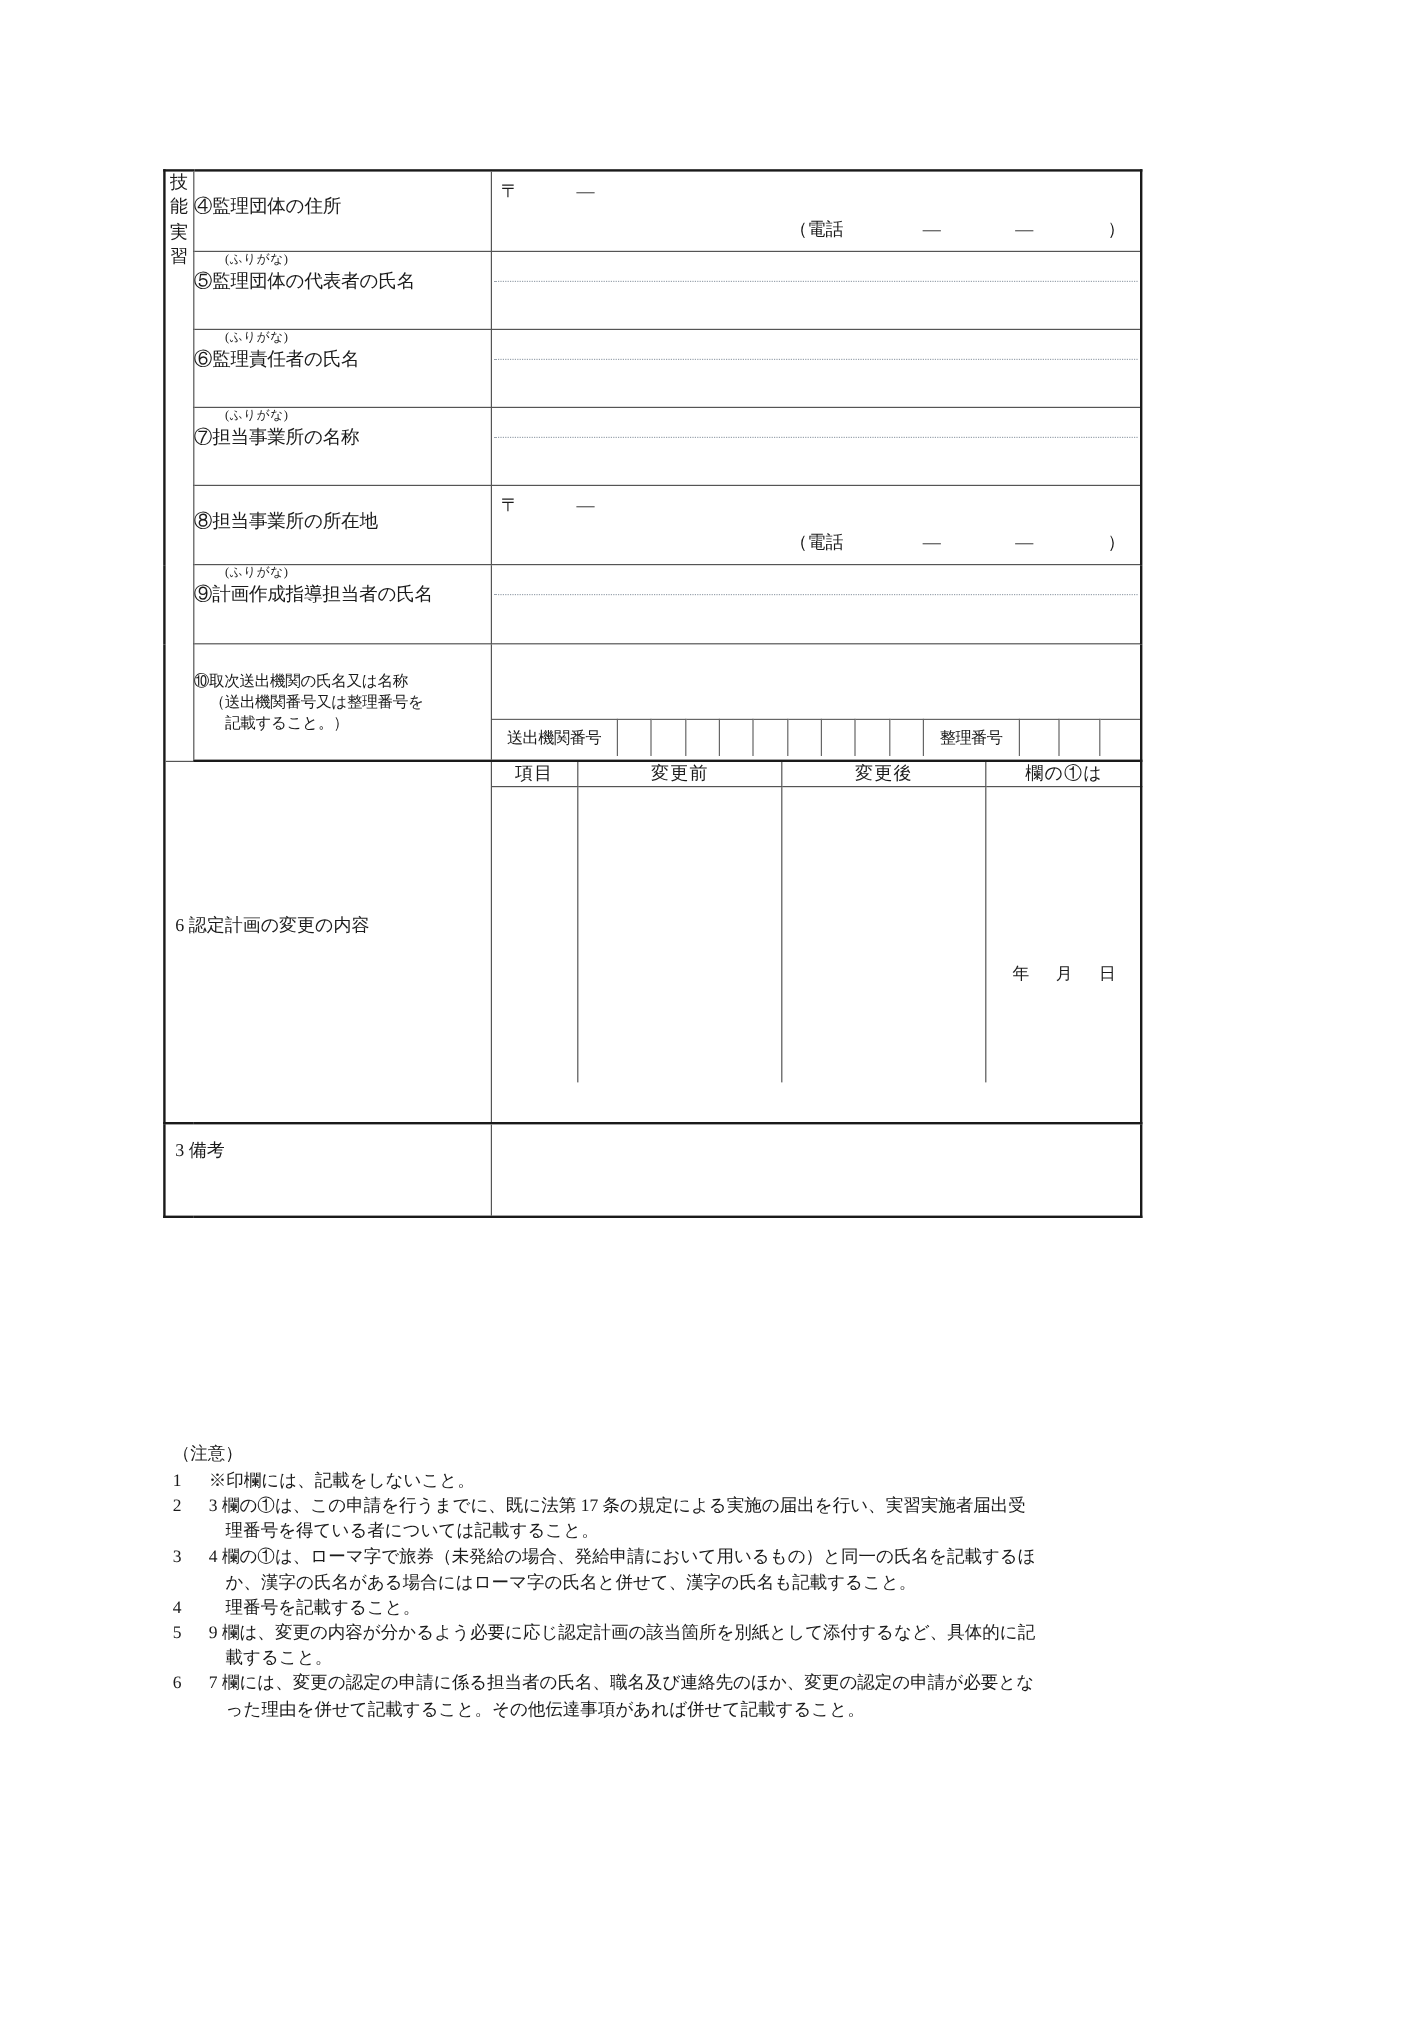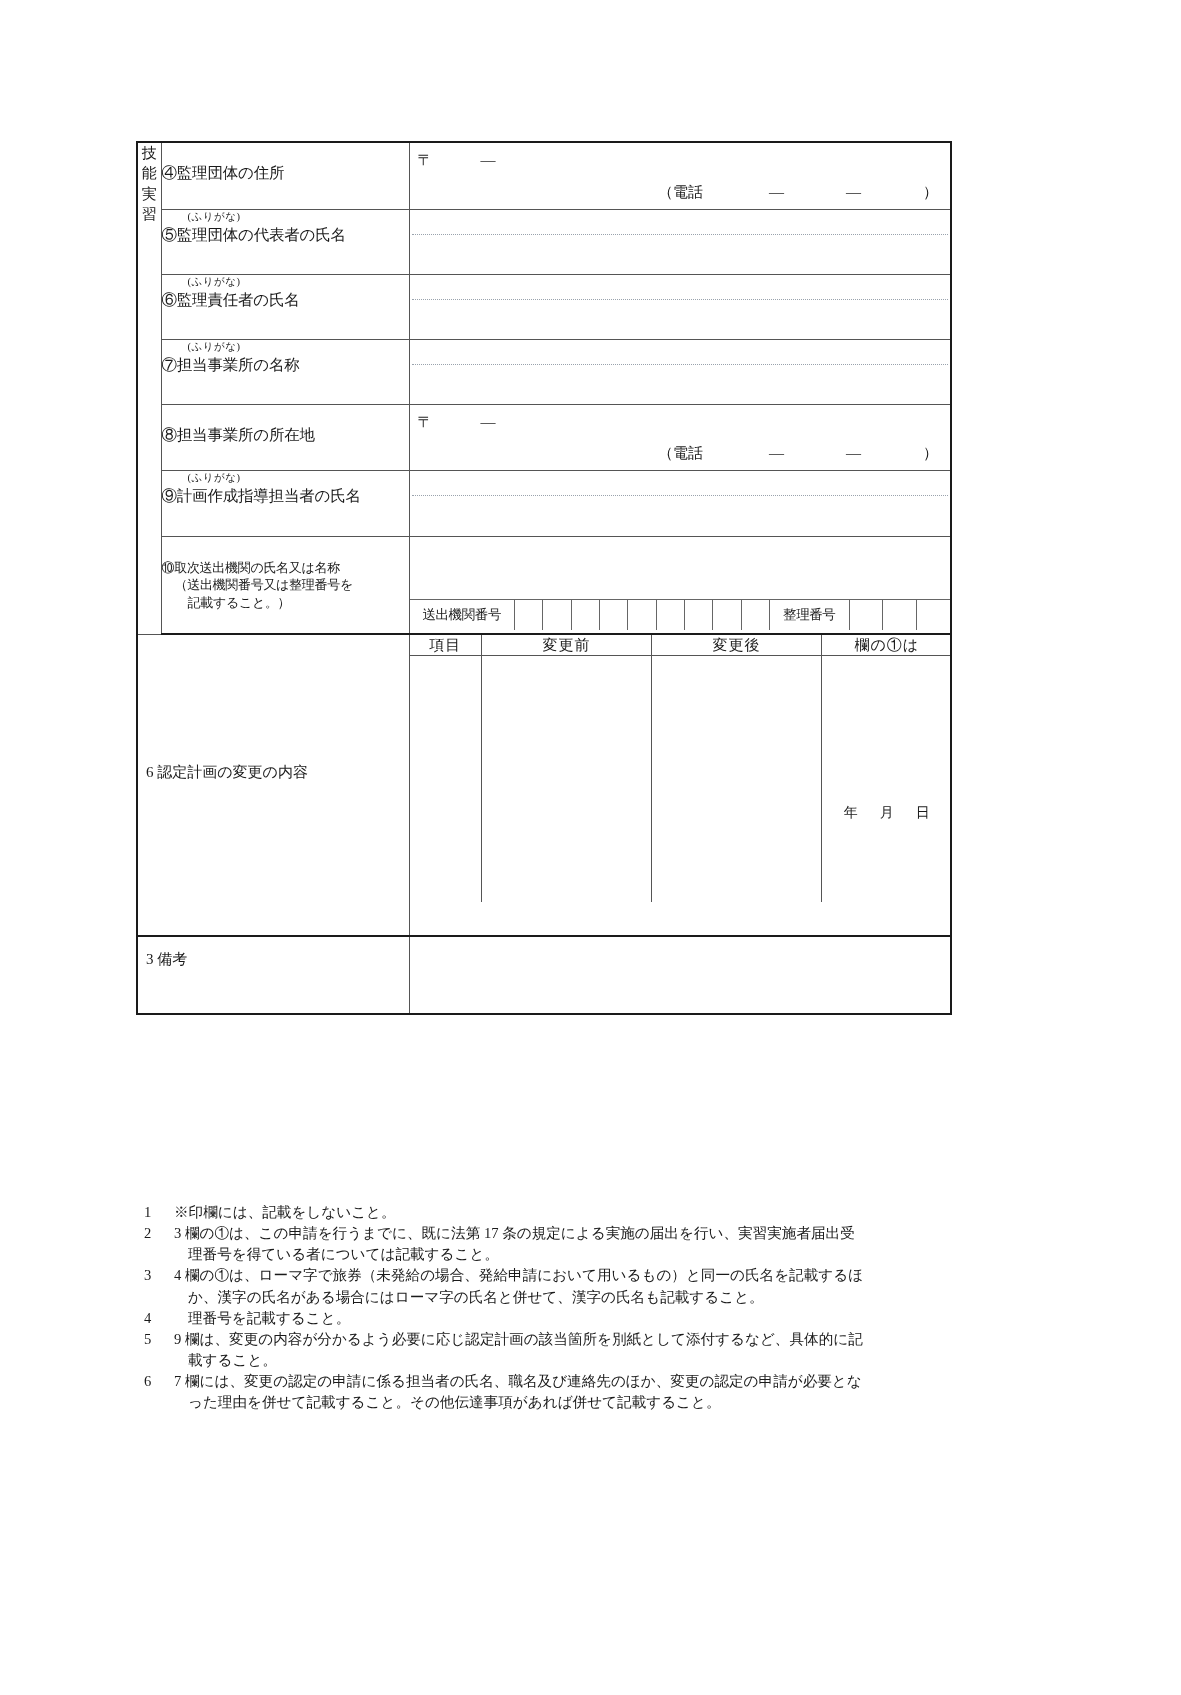--- a/index.html
+++ b/index.html
@@ -378,20 +378,21 @@
             <div class="inner">3 備考</div>
           </td>
           <td class="outer-r outer-b"></td>
         </tr>
 
       </tbody>
     </table>
   </div>
 
   <div class="notes">
+    <div class="caption">（注意）</div>
 
     <div class="note-row">
       <div class="note-num">1</div>
       <div class="note-text">
         <span>※印欄には、記載をしないこと。</span>
       </div>
     </div>
 
     <div class="note-row">
       <div class="note-num">2</div>

